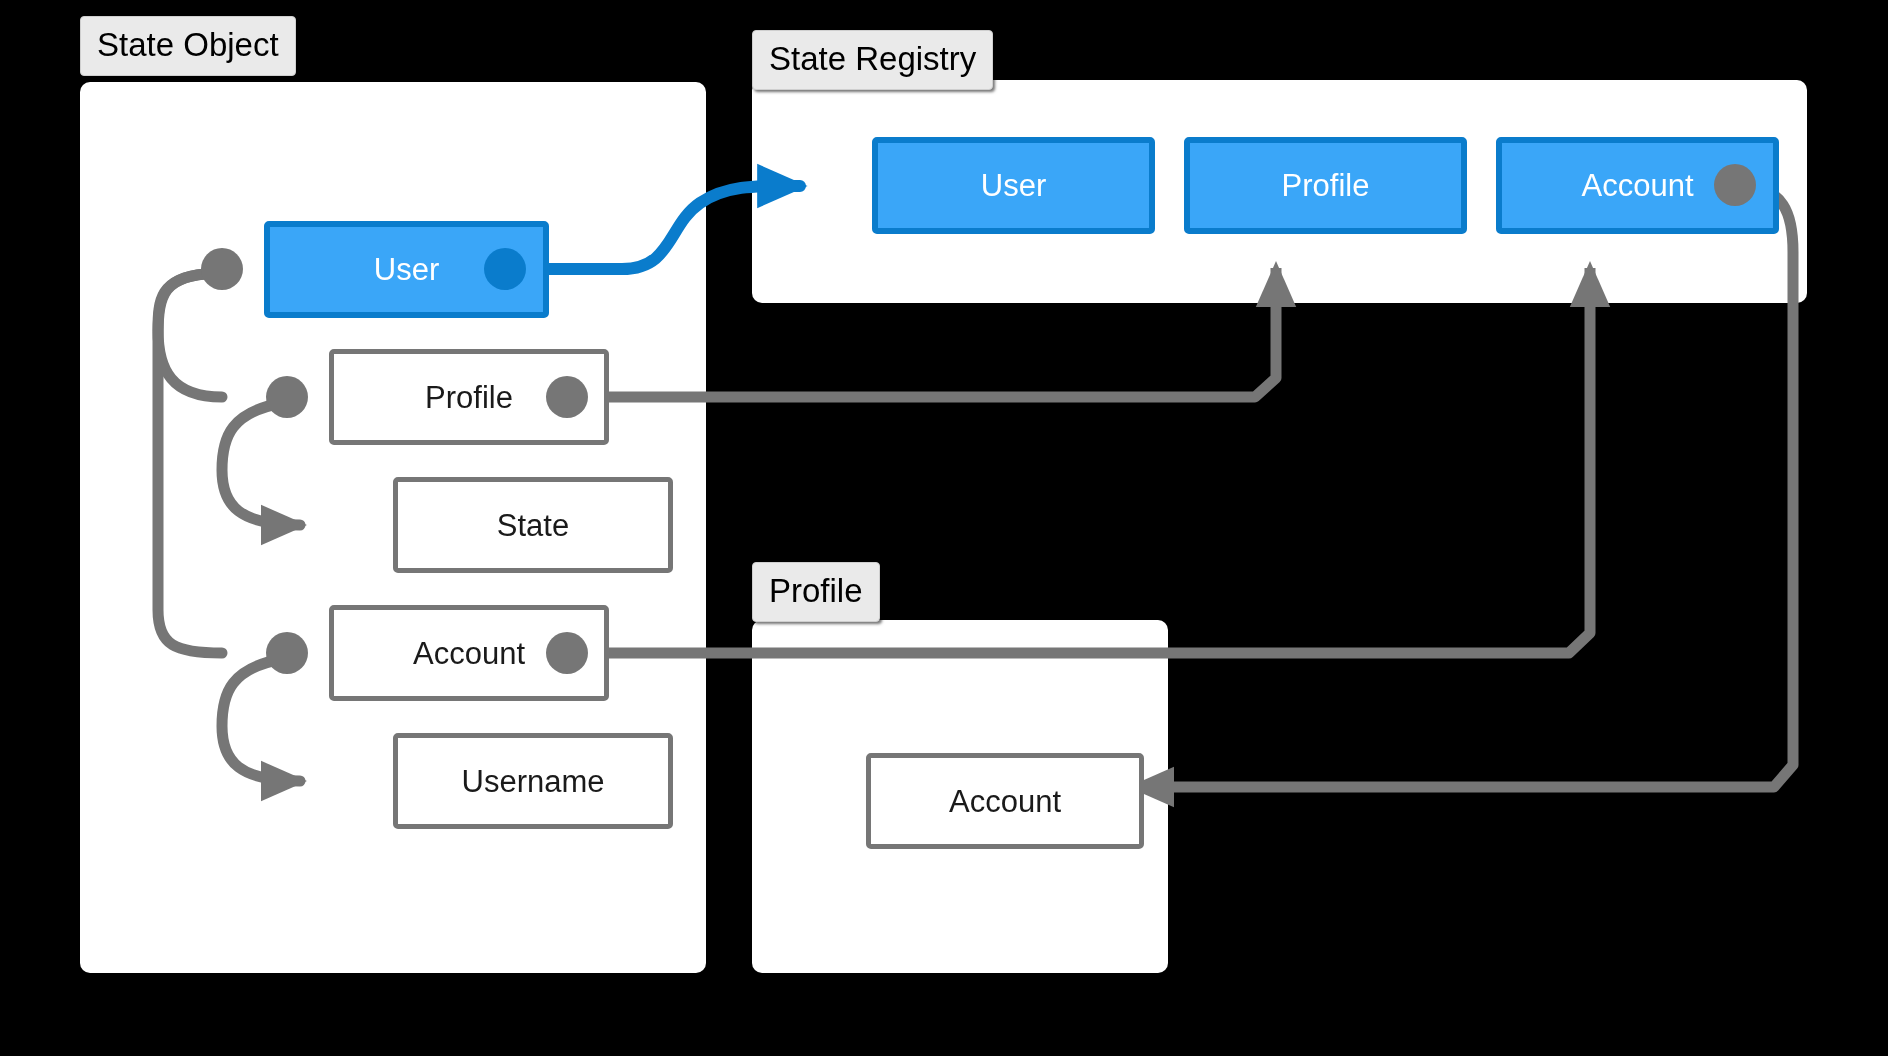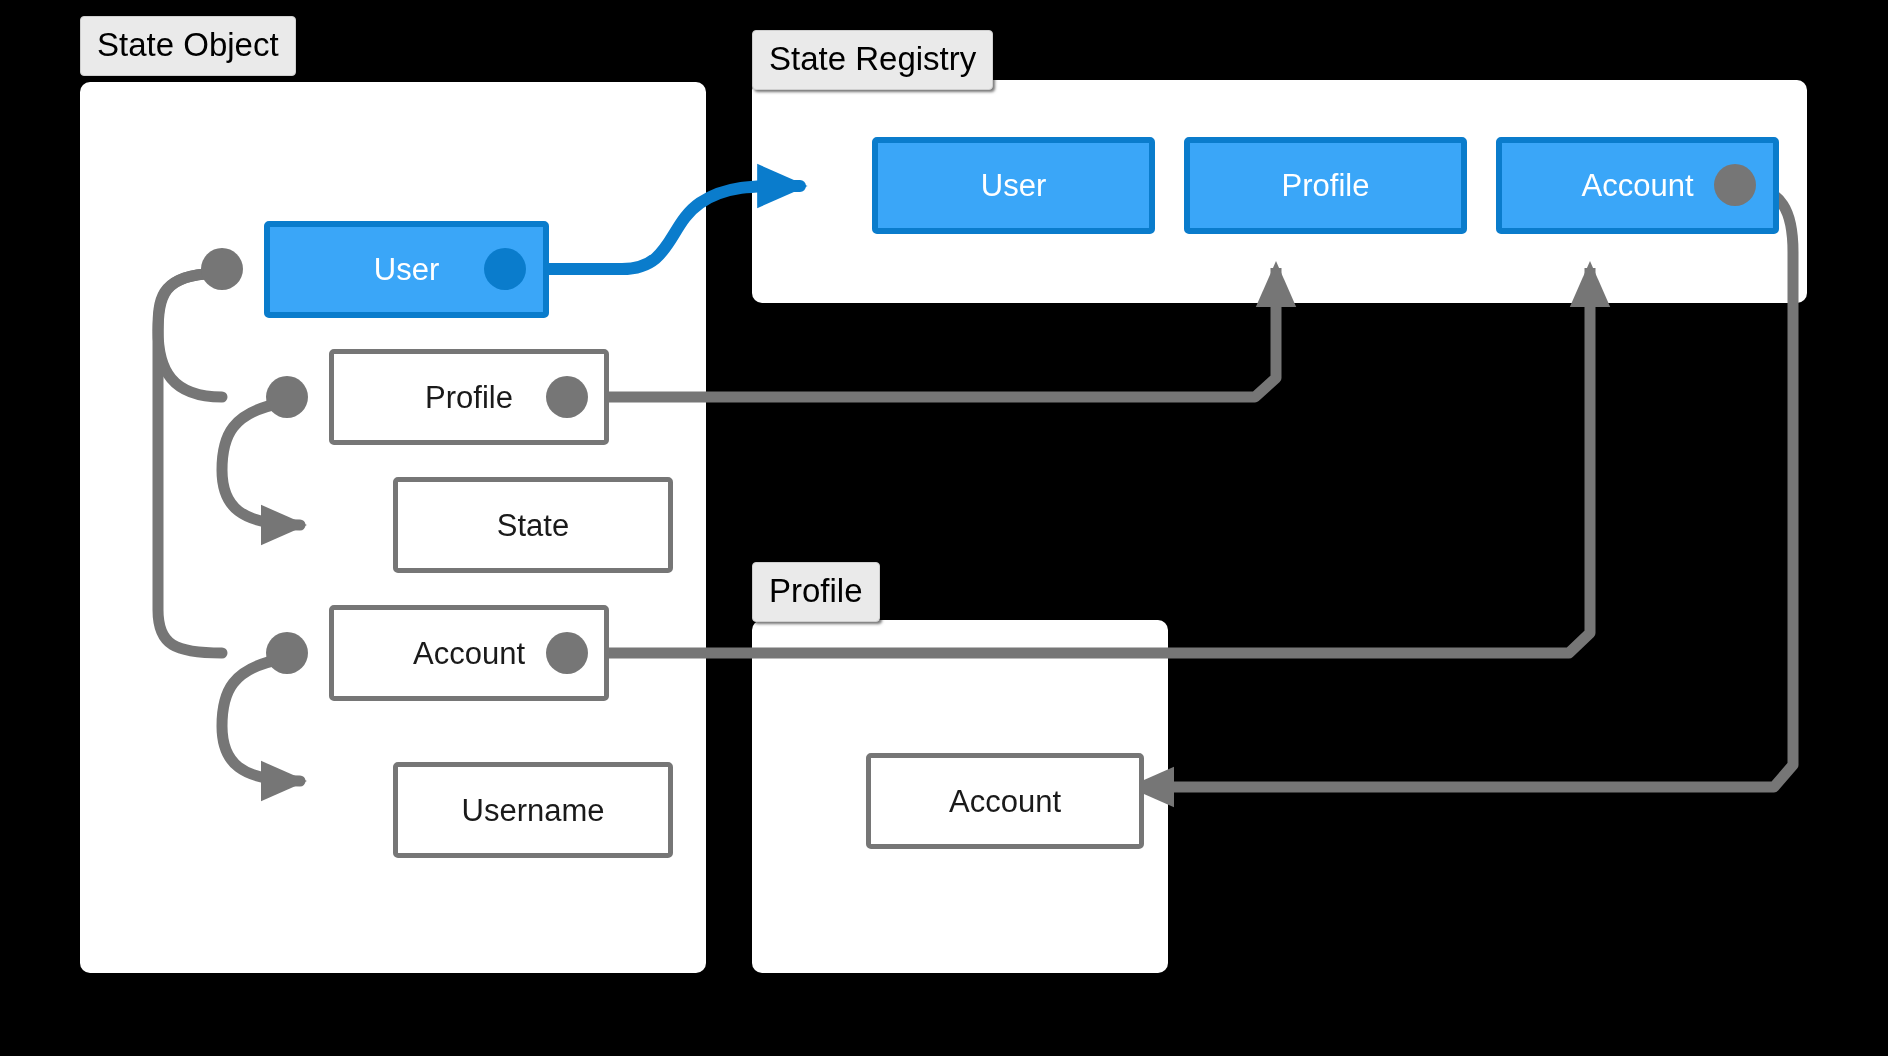--- a/index.html
+++ b/index.html
@@ -80,21 +80,21 @@
     background: #3aa6f8;
     border: 6px solid #0a7ccc;
     color: #ffffff;
   }
 
   
   #node-so-user     { left: 220px; top: 221px; width: 285px; height: 97px; }
   #node-so-profile  { left: 285px; top: 349px; width: 280px; height: 96px; }
   #node-so-name     { left: 349px; top: 477px; width: 280px; height: 96px; }
   #node-so-account  { left: 285px; top: 605px; width: 280px; height: 96px; }
-  #node-so-username { left: 349px; top: 762px; width: 280px; height: 96px; }
+  #node-so-username { left: 349px; top: 733px; width: 280px; height: 96px; }
 
   
   #node-sr-user    { left: 828px;  top: 137px; width: 283px; height: 97px; }
   #node-sr-profile { left: 1140px; top: 137px; width: 283px; height: 97px; }
   #node-sr-account { left: 1452px; top: 137px; width: 283px; height: 97px; }
 
   
   #node-ob-account { left: 822px; top: 753px; width: 278px; height: 96px; }
 
   

